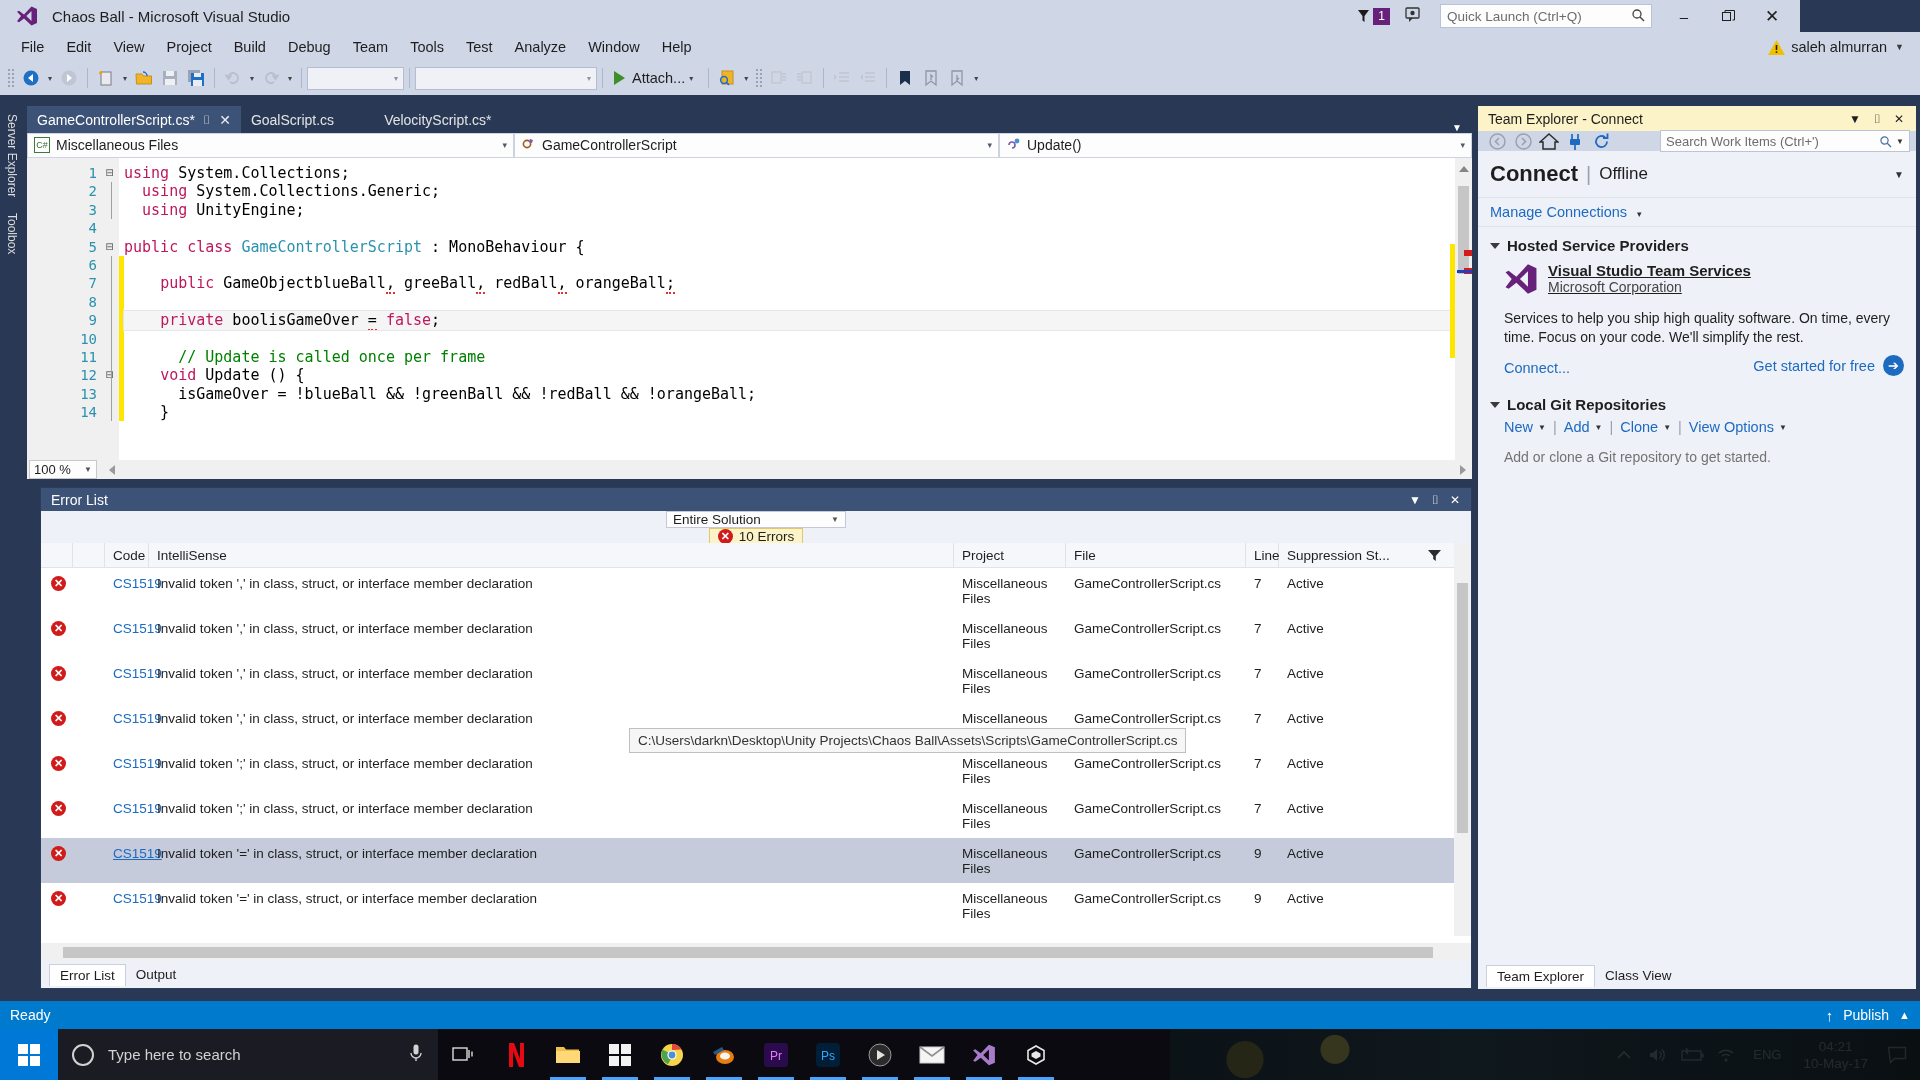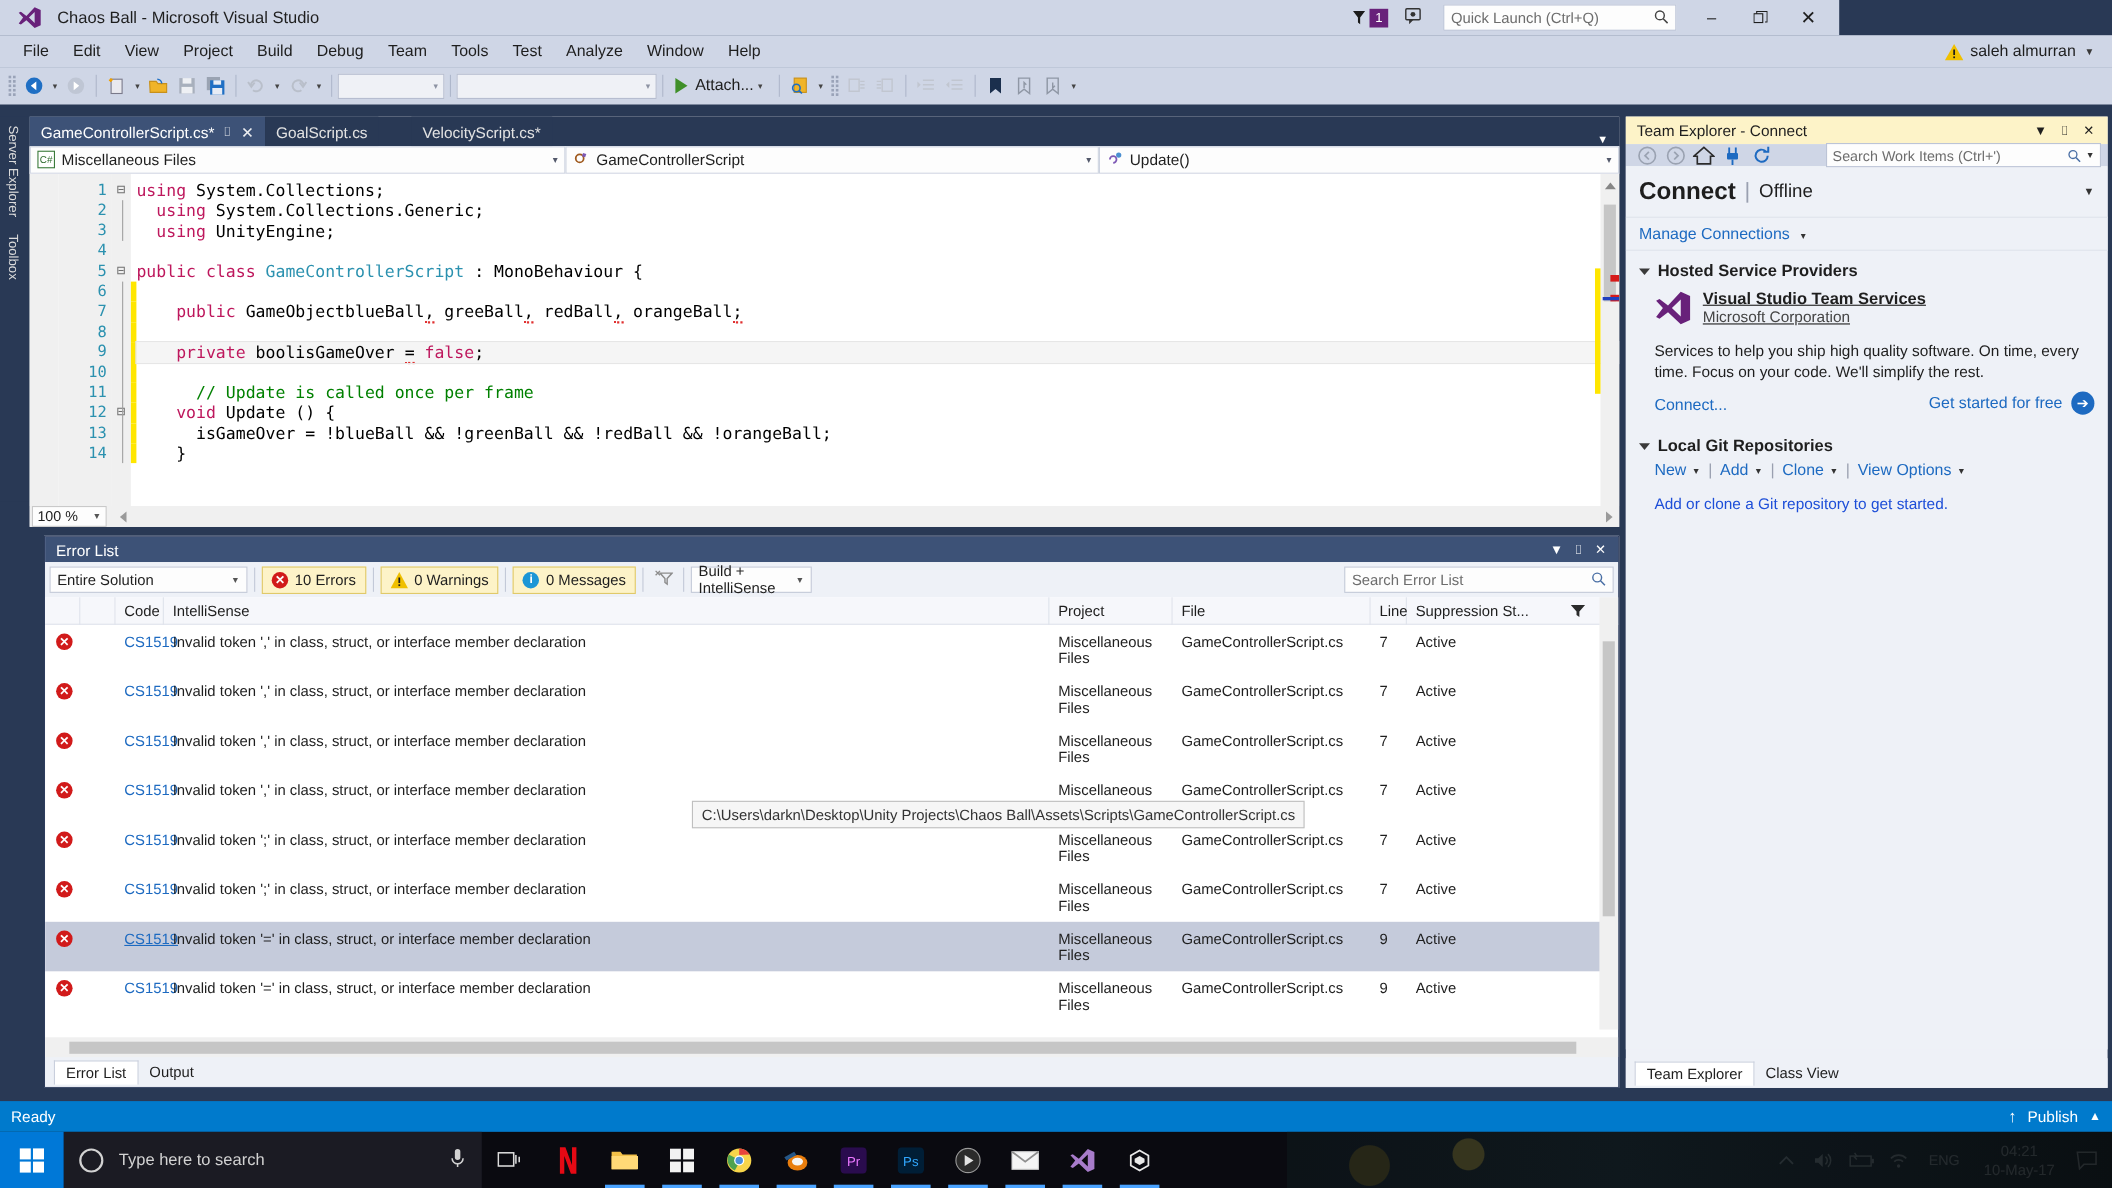--- a/index.html
+++ b/index.html
@@ -8,21 +8,21 @@
     font-family: "Liberation Sans", sans-serif;
     font-size: 14px;
     background:#293955;
     color:#1e1e1e;
     -webkit-font-smoothing: antialiased;
   }
   .app { position:relative; width:1920px; height:1080px; background:#293955; }
 
   
   .titlebar {
-    position:absolute; left:0; top:0; width:1672px; height:32px;
+    position:absolute; left:0; top:0; width:1800px; height:32px;
     background:#cfd6e6; display:flex; align-items:center;
   }
   .vs-logo { margin-left:16px; width:22px; height:22px; display:flex; align-items:center; justify-content:center; }
   .title-text { margin-left:14px; font-size:15px; color:#1e1e1e; }
   .title-right { margin-left:auto; display:flex; align-items:center; height:32px; padding-right:6px; }
   .notif { display:flex; align-items:center; margin-right:14px; }
   .notif-badge { background:#68217a; color:#fff; font-size:12px; padding:0 5px; height:17px; line-height:17px; margin-left:1px; }
   .feedback-icon { width:22px; height:22px; margin-right:14px; position:relative; }
   .ql {
     width:212px; height:24px; background:#fdfdfd; border:1px solid #b9c2d6;
@@ -121,21 +121,21 @@
      font-size:13px; padding:0 4px; margin-left:2px; }
   .zoombox .zc { margin-left:auto; font-size:8px; color:#555; }
   .hs-left { width:0;height:0;border-top:5px solid transparent;border-bottom:5px solid transparent;border-right:6px solid #9a9a9a; margin-left:12px;}
   .hs-right { width:0;height:0;border-top:5px solid transparent;border-bottom:5px solid transparent;border-left:6px solid #9a9a9a; margin-left:auto; margin-right:6px;}
 
   
   .errpanel { position:absolute; left:40px; top:487px; width:1432px; height:502px; background:#eef1f7; border:1px solid #2d3c5c;}
   .errhead { height:23px; background:#3d5277; color:#fff; display:flex; align-items:center; padding-left:10px; font-size:14px;}
   .errhead .hbtns { margin-left:auto; display:flex; align-items:center; padding-right:6px; }
   .errhead .hb { width:20px; text-align:center; font-size:12px; color:#fff; }
-  .errtools { height:32px; background:#eef1f7; display:flex; align-items:center; padding:0 4px; }
+  .errtools { height:32px; background:#eef1f7; display:flex; align-items:center; padding:0 4px;flex-direction:column; }
   .combo-solution { width:180px; height:24px; background:#fdfdfd; border:1px solid #c3c9d8; display:flex; align-items:center; padding:0 6px; font-size:13.5px; }
   .combo-solution .cc { margin-left:auto; font-size:8px; color:#555; }
   .sep-v { width:1px; height:22px; background:#c3c9d8; margin:0 6px; }
   .filterbtn { height:25px; display:flex; align-items:center; padding:0 8px; background:#fdf3c8; border:1px solid #e0c96a; font-size:13.5px; }
   .filterbtn .ico { margin-right:6px; display:flex; }
   .errico { width:15px;height:15px;border-radius:50%;background:#d11a1a;color:#fff;font-size:11px;display:flex;align-items:center;justify-content:center;font-weight:bold;}
   .msgico { width:15px;height:15px;border-radius:50%;background:#1c96d6;color:#fff;font-size:11px;display:flex;align-items:center;justify-content:center;font-weight:bold;}
   .clearfilter { width:24px; text-align:center; color:#8c8c8c; font-size:13px; }
   .combo-build { width:110px; height:24px; background:#fdfdfd; border:1px solid #c3c9d8; display:flex; align-items:center; padding:0 6px; font-size:13.5px; }
   .combo-build .cc { margin-left:auto; font-size:8px; color:#555; }
@@ -185,21 +185,21 @@
   .prov-txt .p2 { font-size:14px; color:#444; }
   .te-para { padding:6px 16px 2px 26px; font-size:14px; line-height:19px; color:#1e1e1e; }
   .te-connect { display:flex; align-items:flex-end; padding:6px 12px 6px 26px; }
   .gs { margin-left:auto; display:flex; align-items:center; }
   .arrow-circle { width:21px; height:21px; border-radius:50%; background:#1d6ac1; color:#fff; display:flex; align-items:center; justify-content:center; font-size:13px; margin-left:8px;}
   .te-git { padding:14px 12px 2px 12px; font-weight:bold; font-size:15px; display:flex; align-items:center;}
   .git-actions { display:flex; align-items:center; padding:4px 12px 4px 26px; font-size:14.5px; }
   .ga { color:#1d6ac1; display:flex; align-items:center; }
   .ga .cc { font-size:8px; margin-left:5px; color:#333; }
   .pipe { margin:0 7px; color:#9aa0b0; }
-  .te-note { padding:10px 12px 0 26px; font-size:14px; color:#1d4ed8; }
+  .te-note { padding:10px 12px 0 26px; font-size:14px; color:#737373; }
   .te-tabs { position:absolute; left:0; bottom:0; width:100%; height:27px; background:#eef1f7; display:flex; align-items:center; padding-left:8px; }
 
   
   .statusbar { position:absolute; left:0; bottom:51px; width:1920px; height:28px; background:#007acc; color:#fff;
      display:flex; align-items:center; padding:0 10px; font-size:14px; }
   .status-right { margin-left:auto; display:flex; align-items:center; }
   .up-arrow { margin-right:10px; font-size:15px; }
 
   
   .taskbar { position:absolute; left:0; bottom:0; width:1920px; height:51px;

